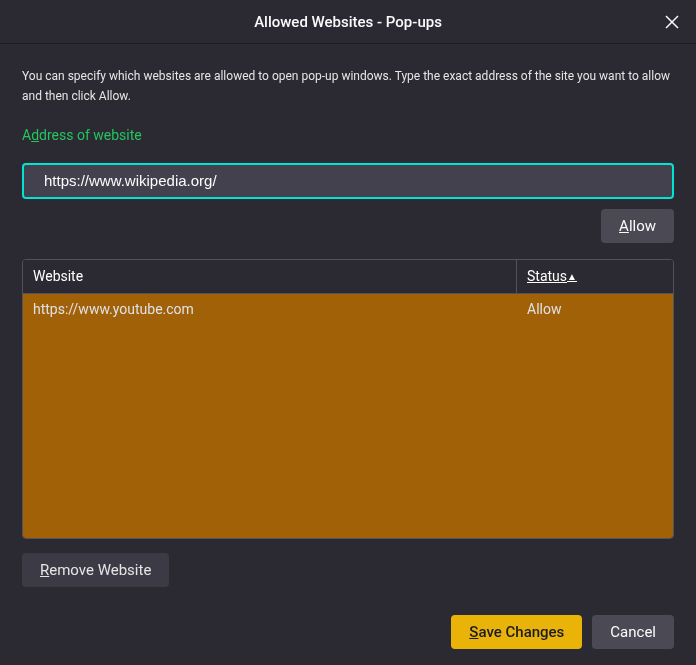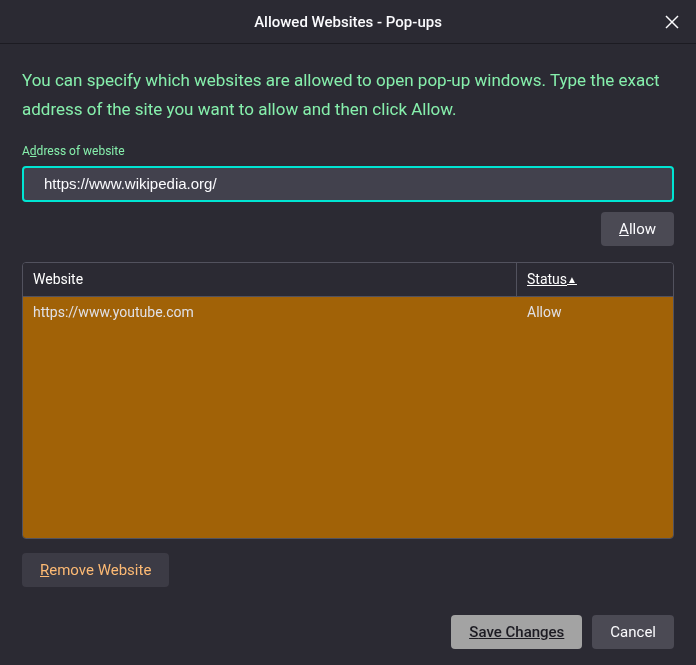--- a/index.html
+++ b/index.html
@@ -38,29 +38,29 @@
     cursor: pointer;
     border-radius: 4px;
   }
   .content {
     padding: 22px 22px 16px 22px;
     display: flex;
     flex-direction: column;
     height: calc(665px - 44px);
   }
   .desc {
-    font-size: 17px;
+    font-size: 12px;
     line-height: 1.7;
-    color: #86efac;
+    color: #e5e5e5;
     margin-bottom: 20px;
   }
   .label {
-    font-size: 12px;
-    color: #86efac;
-    margin-bottom: 8px;
+    font-size: 14px;
+    color: #22c55e;
+    margin-bottom: 20px;
   }
   .input-wrap {
     position: relative;
     margin-bottom: 10px;
   }
   .addr-input {
     width: 100%;
     height: 36px;
     background: #42414d;
     border: 2px solid #00e5d3;
@@ -83,28 +83,27 @@
     font-size: 15px;
     cursor: pointer;
     font-family: inherit;
   }
   .btn-secondary {
     background: #4b4a54;
     color: #fbfbfe;
   }
   .btn-disabled {
     background: #3c3b45;
-    color: #fdba74;
+    color: #e5e5e5;
     cursor: default;
   }
   .btn-primary {
-    background: #a3a3a3;
+    background: #eab308;
     color: #1c1b22;
     font-weight: 500;
-    text-decoration: underline;
   }
   .table-wrap {
     border: 1px solid #52525e;
     border-radius: 4px;
     height: 296px;
     display: flex;
     flex-direction: column;
     overflow: hidden;
     margin-bottom: 14px;
   }

